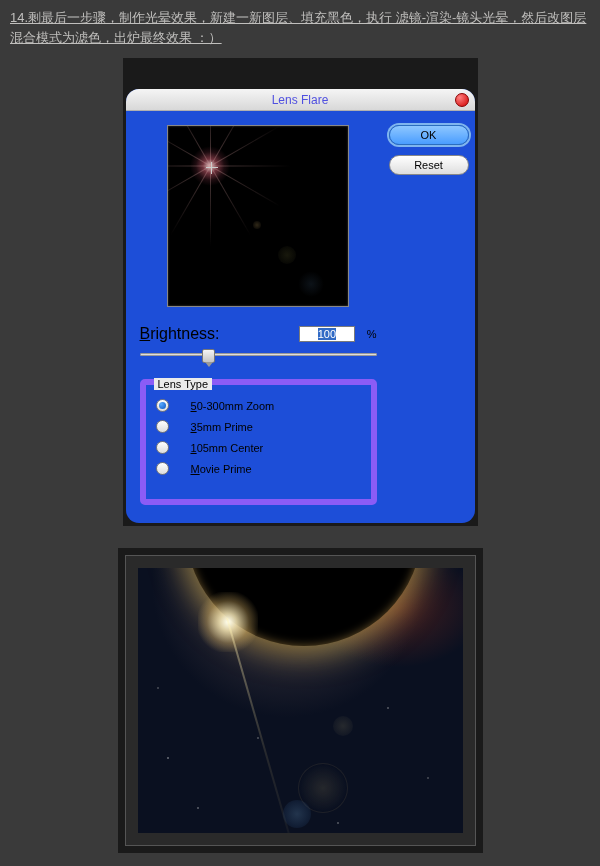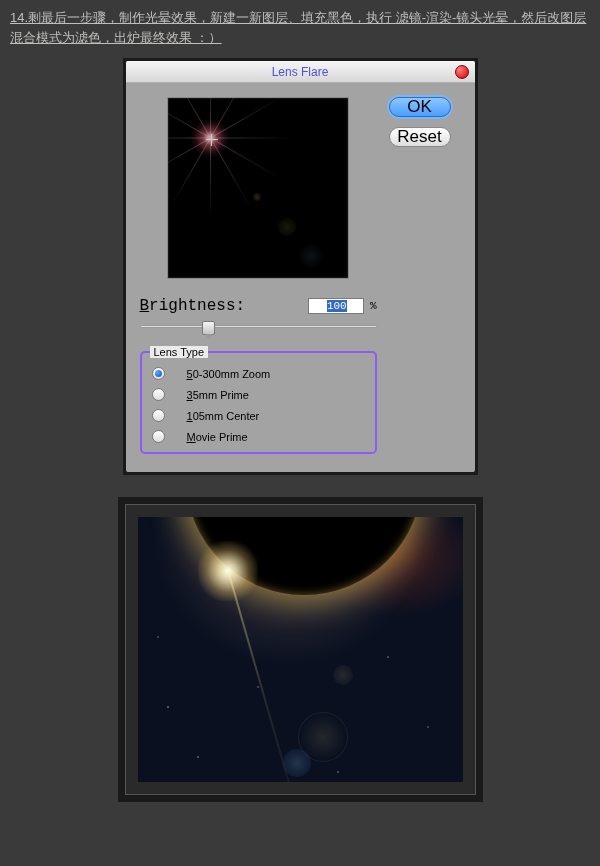--- a/index.html
+++ b/index.html
@@ -17,23 +17,24 @@
       line-height: 1.5;
       text-decoration: underline;
     }
     .dialog-wrap {
       margin: 5px auto 0;
       width: 355px;
       border: 3px solid #1a1a1a;
       background: #1a1a1a;
     }
     .dialog {
-      background: #a3a3a3;
-      border-radius: 2px;
+      background: #1d4ed8;
+      border-radius: 13px;
       overflow: hidden;
+      margin-top: 28px;
     }
     .titlebar {
       background: linear-gradient(#f5f5f5, #d8d8d8);
       border-bottom: 1px solid #b0b0b0;
       height: 22px;
       position: relative;
       display: flex;
       align-items: center;
       justify-content: center;
     }
@@ -129,23 +130,22 @@
       position:absolute;left:110px;top:120px;width:18px;height:18px;border-radius:50%;
       background:radial-gradient(circle,rgba(80,80,40,0.3),transparent);
     }
     .flare-art3 {
       position:absolute;left:130px;top:145px;width:26px;height:26px;border-radius:50%;
       background:radial-gradient(circle,rgba(40,60,80,0.3),transparent 70%);
     }
     .brightness-row {
       display: flex;
       align-items: center;
-      gap: 6px;
+      gap: 12px;
       margin-bottom: 4px;
-      font-family: Liberation Mono, monospace;
     }
     .b-spacer { flex: 1; }
     .b-input {
       width: 56px;
       border: 1px solid #7a7a7a;
       font-size: 11px;
       padding: 1px 18px;
       text-align: left;
       color: #000;
       background:#fff;
@@ -162,23 +162,23 @@
     }
     .slider-thumb {
       position:absolute;left:62px;top:2px;width:13px;height:14px;
       background:linear-gradient(#f5f5f5,#c5c5c5);border:1px solid #777;border-radius:2px;
     }
     .slider-thumb::after{
       content:'';position:absolute;bottom:-5px;left:2px;width:0;height:0;
       border-left:4px solid transparent;border-right:4px solid transparent;border-top:5px solid #999;
     }
     .fieldset {
-      border: 2px solid #8b5cf6;
+      border: 6px solid #8b5cf6;
       border-radius: 5px;
-      padding: 10px 10px 9px;
+      padding: 10px 10px 24px;
       position: relative;
     }
     .legend {
       position: absolute;
       top: -7px;
       left: 8px;
       background: #ebebeb;
       padding: 0 4px;
       font-size: 11px;
     }
@@ -199,21 +199,21 @@
       background: linear-gradient(#fff,#ddd);
       position: relative;
       flex-shrink:0;
     }
     .radio-circ.checked::after {
       content:'';position:absolute;left:2px;top:2px;width:7px;height:7px;border-radius:50%;
       background: radial-gradient(circle at 30% 30%, #5aaaff, #0a56c2);
     }
     .u { text-decoration: underline; }
     .pill-btn {
-      display:block;width:62px;height:20px;border-radius:10px;font-size:17px;
+      display:block;width:80px;height:20px;border-radius:10px;font-size:11px;
       text-align:center;line-height:18px;margin-bottom:10px;cursor:pointer;
     }
     .ok-btn { background:linear-gradient(#8ec7ff,#4a9dff);border:1px solid #2a6ebf;color:#000;box-shadow:0 0 0 2px #7fb5ee; }
     .reset-btn { background:linear-gradient(#fff,#dedede);border:1px solid #888;color:#000; }
     .result-wrap {
       margin: 22px auto 0;
       width: 365px;
       border: 3px solid #1a1a1a;
       background: #1a1a1a;
       padding: 4px;

